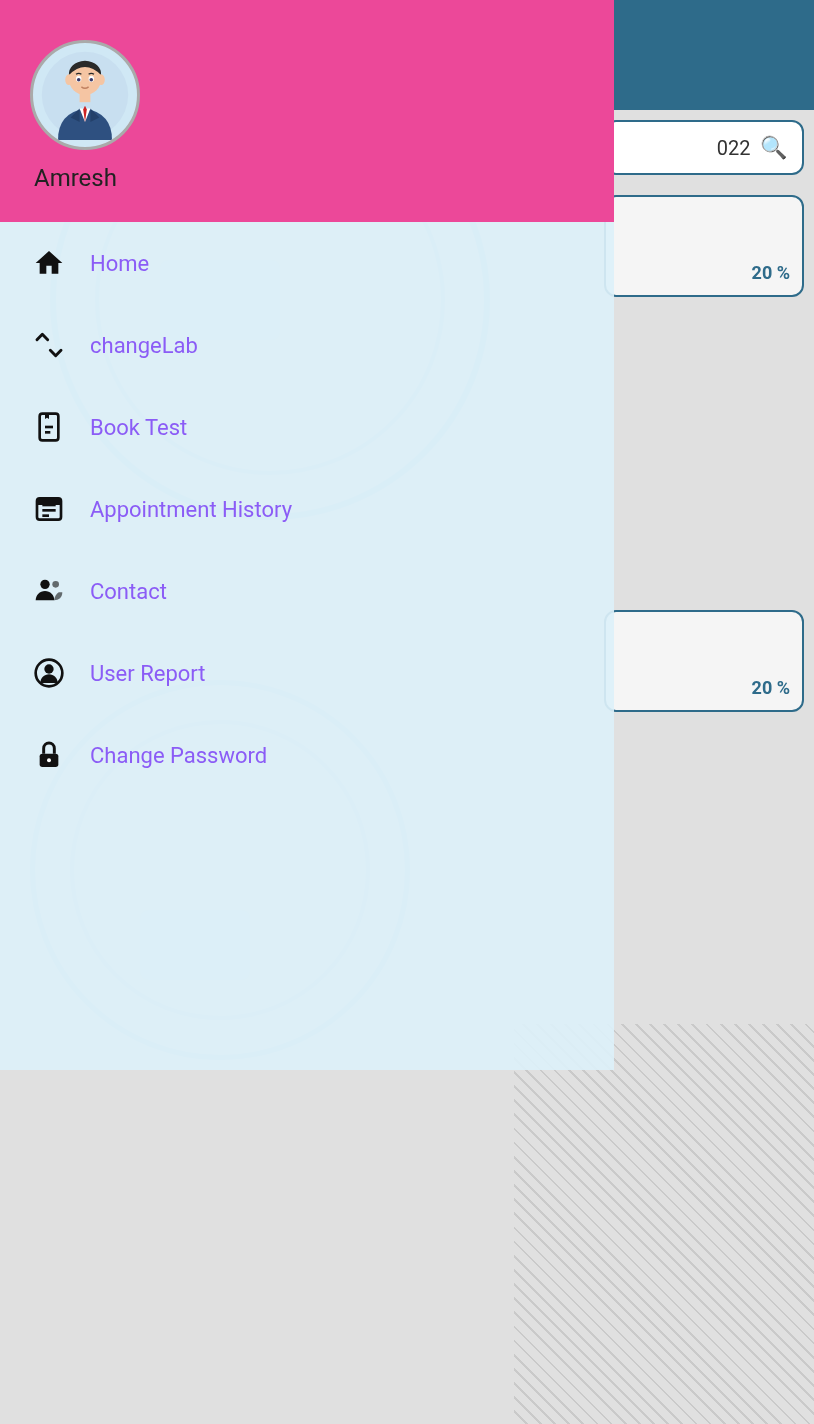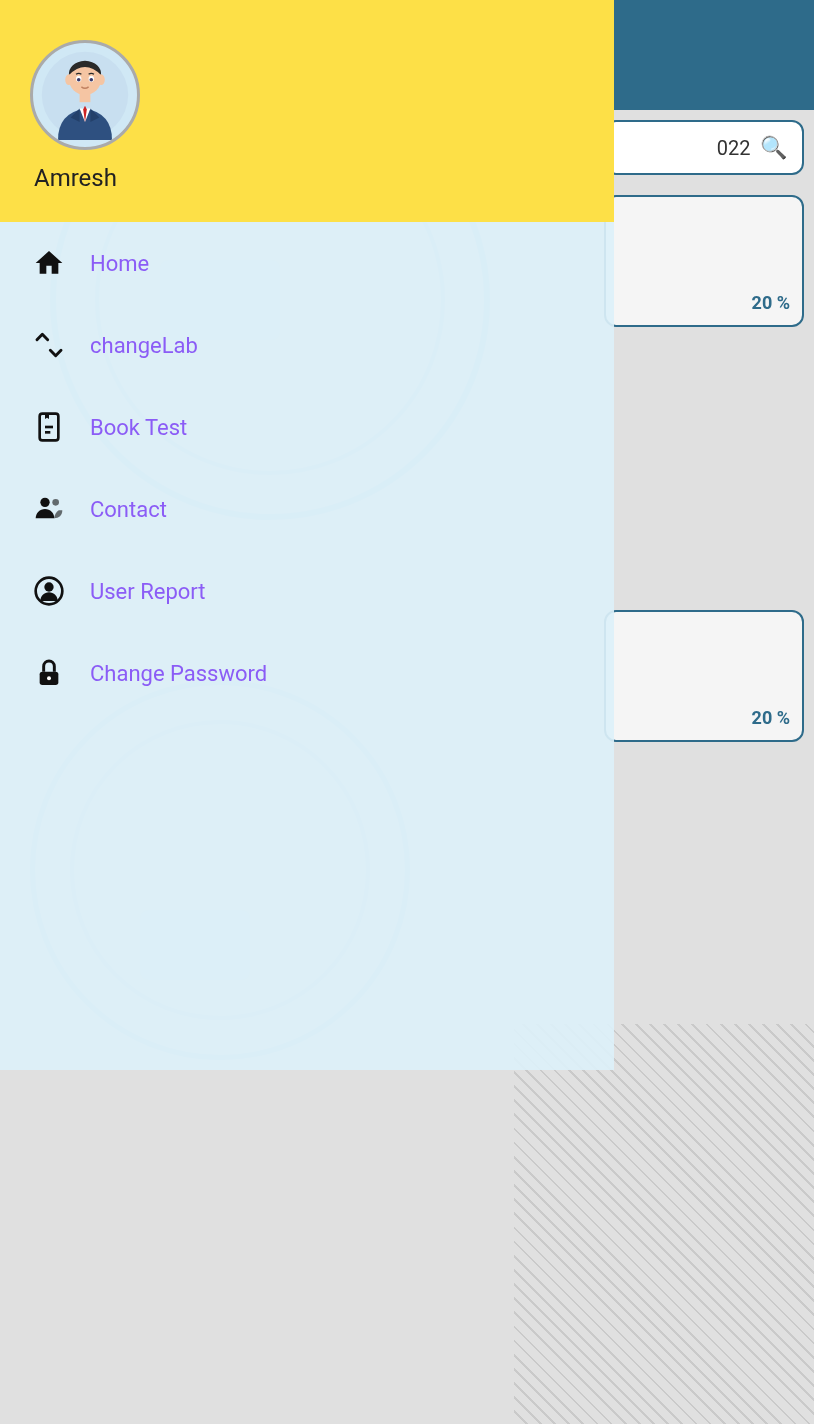--- a/index.html
+++ b/index.html
@@ -57,21 +57,21 @@
       color: #333;
     }
 
     .bg-card {
       position: absolute;
       right: 10px;
       width: 200px;
       border: 2px solid #2e6b8a;
       border-radius: 12px;
       background: #f5f5f5;
-      height: 132px;
+      height: 102px;
     }
 
     .bg-card-1 { top: 195px; }
     .bg-card-2 { top: 610px; }
 
     .bg-card-percent {
       position: absolute;
       bottom: 12px;
       right: 12px;
       color: #2e6b8a;
@@ -104,21 +104,21 @@
       background: rgba(220, 240, 248, 0.92);
       z-index: 10;
     }
 
     
     .user-section {
       display: flex;
       flex-direction: column;
       align-items: flex-start;
       padding: 40px 30px 30px 30px;
-      background: #fde047;
+      background: #ec4899;
     }
 
     .avatar-circle {
       width: 110px;
       height: 110px;
       border-radius: 50%;
       border: 3px solid #aaa;
       background: #d0e8f5;
       display: flex;
       align-items: center;
@@ -350,20 +350,32 @@
         <svg viewBox="0 0 24 24" xmlns="http://www.w3.org/2000/svg">
           <rect x="5" y="2" width="14" height="20" rx="2" ry="2" fill="none" stroke="#111" stroke-width="2"></rect>
           <path d="M9 2v4l1.5-1L12 6V2" fill="#111"></path>
           <line x1="9" y1="12" x2="15" y2="12" stroke="#111" stroke-width="2"></line>
           <line x1="9" y1="16" x2="13" y2="16" stroke="#111" stroke-width="2"></line>
         </svg>
       </span>
       <span class="menu-label">Book Test</span>
     </li>
 
+    <li class="menu-item">
+      <span class="menu-icon">
+        <svg viewBox="0 0 24 24" xmlns="http://www.w3.org/2000/svg">
+          <rect x="3" y="4" width="18" height="16" rx="2" fill="none" stroke="#111" stroke-width="2"></rect>
+          <line x1="7" y1="9" x2="17" y2="9" stroke="#111" stroke-width="2"></line>
+          <line x1="7" y1="13" x2="17" y2="13" stroke="#111" stroke-width="2"></line>
+          <line x1="7" y1="17" x2="12" y2="17" stroke="#111" stroke-width="2"></line>
+          <rect x="3" y="4" width="18" height="5" rx="1" fill="#111"></rect>
+        </svg>
+      </span>
+      <span class="menu-label">Appointment History</span>
+    </li>
 
 
     <li class="menu-item">
       <span class="menu-icon">
         <svg viewBox="0 0 24 24" xmlns="http://www.w3.org/2000/svg">
 
           <circle cx="9" cy="7" r="3.5" fill="#111"></circle>
           <path d="M2 19c0-3.9 3.1-7 7-7s7 3.1 7 7H2z" fill="#111"></path>
           <circle cx="17" cy="7" r="2.5" fill="#111" opacity="0.6"></circle>
           <path d="M16 19c0-2.5 1.3-4.7 3.3-6H22c0 3.9-2.7 6-6 6z" fill="#111" opacity="0.6"></path>

